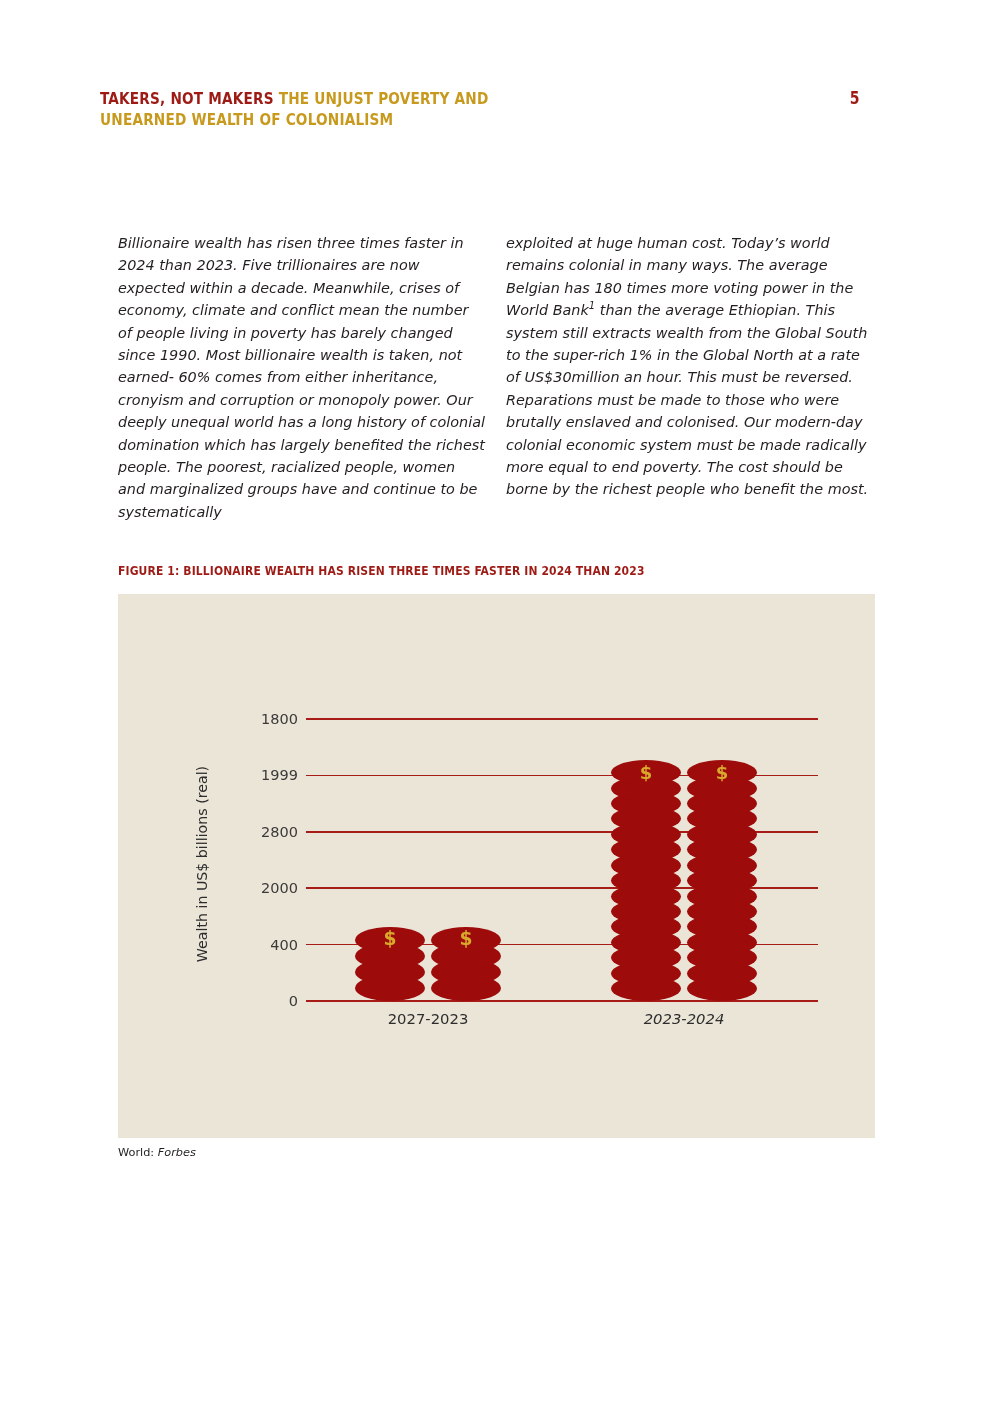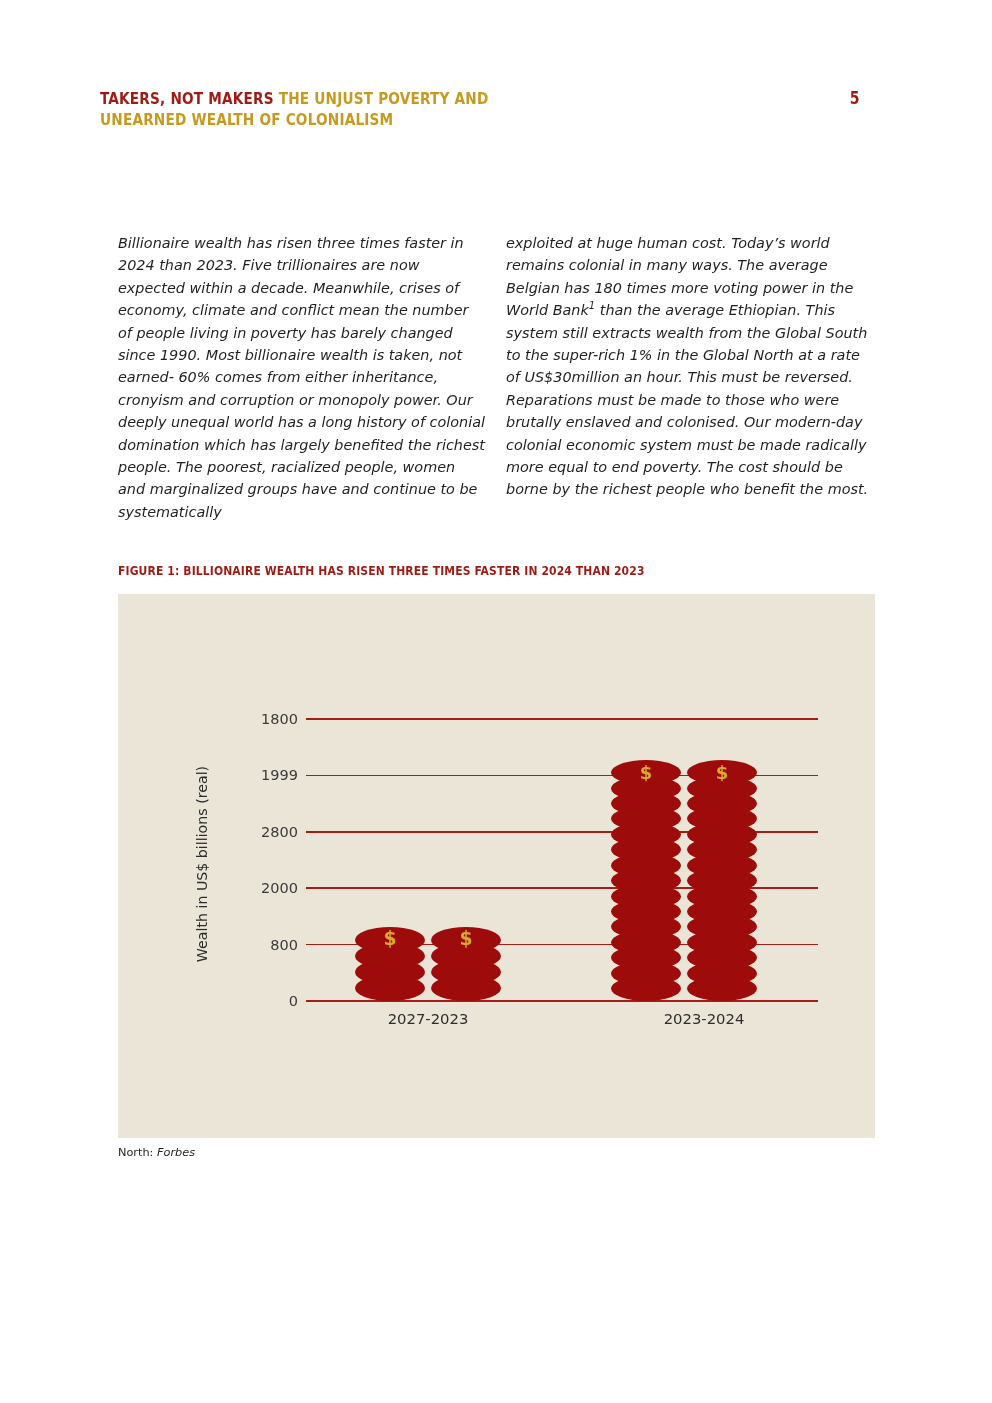--- a/index.html
+++ b/index.html
@@ -218,38 +218,38 @@
         <div class="gridline" style="top: 293.4px; background: rgb(168, 28, 23);"></div>
         <div class="gridline" style="top: 237px; background: rgb(168, 28, 23);"></div>
         <div class="gridline" style="top: 180.6px; background: rgb(168, 28, 23);"></div>
         <div class="gridline" style="top: 124.2px; background: rgb(168, 28, 23);"></div>
       </div>
     <div id="ytick-labels">
         <div class="ytick-wrap" style="top: 407px;">
           <div class="ytick-label">0</div>
         </div>
         <div class="ytick-wrap" style="top: 350.6px;">
-          <div class="ytick-label">800</div>
+          <div class="ytick-label">400</div>
         </div>
         <div class="ytick-wrap" style="top: 294.2px;">
           <div class="ytick-label">2000</div>
         </div>
         <div class="ytick-wrap" style="top: 237.8px;">
           <div class="ytick-label">2800</div>
         </div>
         <div class="ytick-wrap" style="top: 181.4px;">
           <div class="ytick-label">1999</div>
         </div>
         <div class="ytick-wrap" style="top: 125px;">
           <div class="ytick-label">1800</div>
         </div>
       </div>
     <div id="xtick-labels">
         <div class="xtick-label" style="left: 240px; width: 140px;">2027-2023</div>
-        <div class="xtick-label" style="left: 516px; width: 140px;">2023-2024</div>
+        <div class="xtick-label" style="left: 496px; width: 140px; font-style: italic;">2023-2024</div>
       </div>
     <div id="coin-stacks">
         <div class="coin-stack" style="left: 237px; width: 70px; height: 64.296px; bottom: 137px;">
           <div class="coin" style="height: 26.0399px; bottom: 0px; background: rgb(158, 11, 11); z-index: 1;"></div>
           <div class="coin" style="height: 26.0399px; bottom: 16.074px; background: rgb(158, 11, 11); z-index: 2;"></div>
           <div class="coin" style="height: 26.0399px; bottom: 32.148px; background: rgb(158, 11, 11); z-index: 3;"></div>
           <div class="coin-top-face" style="height: 26.0399px; bottom: 48.222px; background: rgb(158, 11, 11); z-index: 4;">
             <span class="dollar-glyph" style="color: rgb(216, 169, 43); font-size: 18.7487px;">$</span>
           </div>
         </div>
@@ -297,14 +297,14 @@
           <div class="coin" style="height: 24.9739px; bottom: 200.408px; background: rgb(158, 11, 11); z-index: 14;"></div>
           <div class="coin-top-face" style="height: 24.9739px; bottom: 215.824px; background: rgb(158, 11, 11); z-index: 15;">
             <span class="dollar-glyph" style="color: rgb(216, 169, 43); font-size: 17.9812px;">$</span>
           </div>
         </div>
       </div>
   </div>
 </div>
 
 <div id="source-line">
-  <span>North: </span><span class="src-name">Forbes</span>
+  <span>World: </span><span class="src-name">Forbes</span>
 </div>
 
 </body></html>

